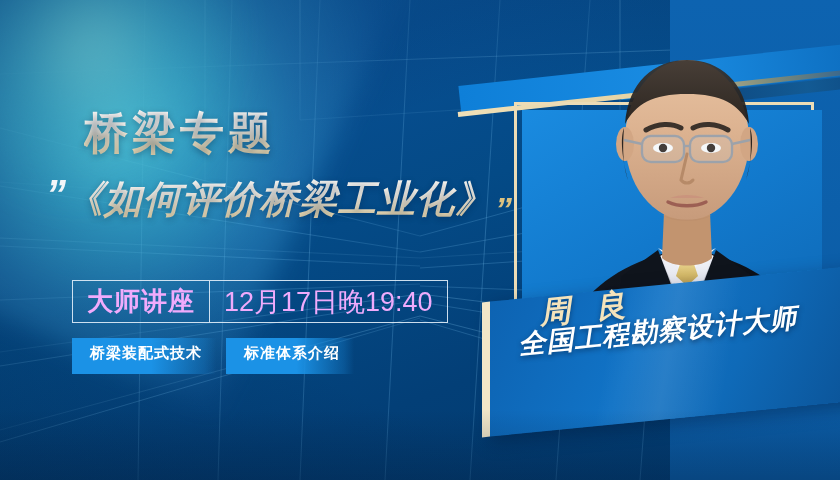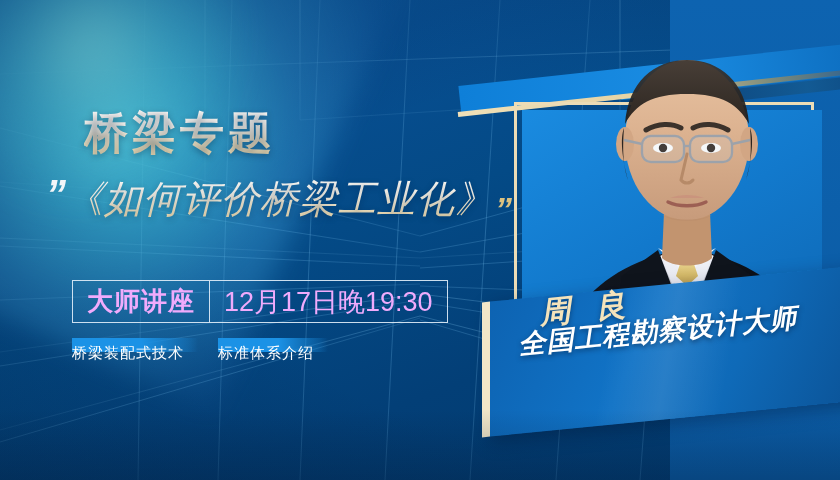--- a/index.html
+++ b/index.html
@@ -59,21 +59,21 @@
     font-size:40px;font-weight:bold;font-style:italic;
     color:#f2f5f8;line-height:.9;margin-right:2px;margin-top:2px;
     letter-spacing:-3px;
   }
   .q-close{
     font-size:34px;font-weight:bold;font-style:italic;
     color:#ddc27f;line-height:.9;align-self:flex-end;margin-left:1px;
     letter-spacing:-3px;
   }
   .subtitle{
-    font-size:38px;font-weight:normal;font-style:italic;
+    font-size:38px;font-weight:bold;font-style:italic;
     letter-spacing:1px;
     background:linear-gradient(180deg,#ffffff 0%,#fbf6ea 40%,#f0e1bd 72%,#e4cf9c 100%);
     -webkit-background-clip:text;background-clip:text;
     color:transparent;-webkit-text-fill-color:transparent;
     text-shadow:0 2px 6px rgba(0,20,50,.3);
   }
 
   
   .lecture-bar{
     position:absolute;left:72px;top:280px;
@@ -87,27 +87,27 @@
     color:#f0abfc;
     padding:0 14px;
   }
   .cell-kind{font-size:26px;font-weight:bold;letter-spacing:1px;}
   .divider{width:1px;background:rgba(226,238,250,.9);}
   .cell-time{font-size:27px;font-weight:normal;letter-spacing:0px;padding:0 10px 0 12px;}
 
   
   .tags{position:absolute;left:72px;top:338px;display:flex;}
   .tag{
-    height:14px;line-height:30px;
-    color:#ffffff;font-size:15px;font-weight:normal;letter-spacing:1px;
-    padding:0 14px 0 0;
+    height:36px;line-height:30px;
+    color:#ffffff;font-size:15px;font-weight:bold;letter-spacing:1px;
+    padding:0 14px 0 18px;
     background:linear-gradient(90deg,#1b92e6 0%,#1b92e6 55%,rgba(27,146,230,.25) 92%,rgba(27,146,230,0) 100%);
     white-space:nowrap;
   }
-  .tag:nth-child(2){margin-left:20px;}
+  .tag:nth-child(2){margin-left:10px;}
 
   
   .right-wrap{position:absolute;left:470px;top:0;width:370px;height:480px;}
 
   .band-blue{
     position:absolute;left:-10px;top:86px;width:400px;height:30px;
     background:linear-gradient(90deg,#0e7fd8 0%,#1a8ce2 55%,#0d6ec0 100%);
     transform:rotate(-6.2deg);transform-origin:left center;
   }
   .band-gold{
@@ -253,21 +253,21 @@
 
   <div class="subtitle-row">
     <span class="q-open">”</span>
     <span class="subtitle">《如何评价桥梁工业化》</span>
     <span class="q-close">”</span>
   </div>
 
   <div class="lecture-bar">
     <div class="cell cell-kind">大师讲座</div>
     <div class="divider"></div>
-    <div class="cell cell-time">12月17日晚19:30</div>
+    <div class="cell cell-time">12月17日晚19:40</div>
   </div>
 
   <div class="tags">
     <div class="tag">桥梁装配式技术</div>
     <div class="tag">标准体系介绍</div>
   </div>
 
   <div class="right-wrap">
 
     <div class="panel-dark-fill"></div>

